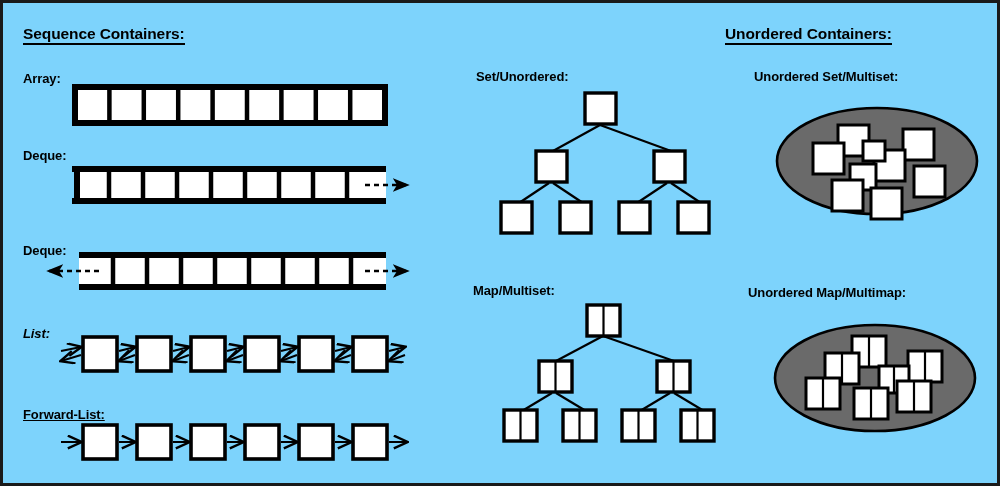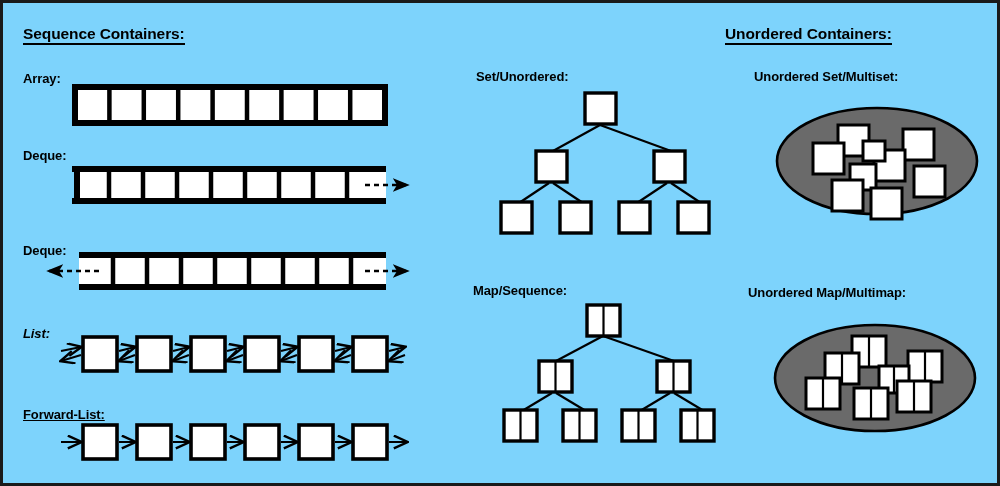--- a/index.html
+++ b/index.html
@@ -60,21 +60,21 @@
     <span class="ul">Unordered Containers:</span>
   </div>
 
   <div class="row-label" style="left:20px; top:68px;">Array:</div>
   <div class="row-label" style="left:20px; top:145px;">Deque:</div>
   <div class="row-label" style="left:20px; top:240px;">Deque:</div>
   <div class="row-label" style="left:20px; top:323px;font-style:italic;">List:</div>
   <div class="row-label" style="left:20px; top:404px;text-decoration:underline;">Forward-List:</div>
 
   <div class="row-label" style="left:473px; top:66px;">Set/Unordered:</div>
-  <div class="row-label" style="left:470px; top:280px;">Map/Sequence:</div>
+  <div class="row-label" style="left:470px; top:280px;">Map/Multiset:</div>
 
   <div class="row-label" style="left:751px; top:66px;">Unordered Set/Multiset:</div>
   <div class="row-label" style="left:745px; top:282px;">Unordered Map/Multimap:</div>
 
   <svg id="svg-layer" viewBox="0 0 1000 486" xmlns="http://www.w3.org/2000/svg">
     <defs>
       <marker id="arrowhead" markerWidth="7" markerHeight="7" refX="6.2" refY="3" orient="auto" markerUnits="strokeWidth">
         <path d="M0,0.4 L6.5,3 L0,5.6 L1.6,3 Z" fill="#000"></path>
       </marker>
       <marker id="arrowhead-open" markerWidth="8" markerHeight="8" refX="7" refY="3.4" orient="auto" markerUnits="strokeWidth">

